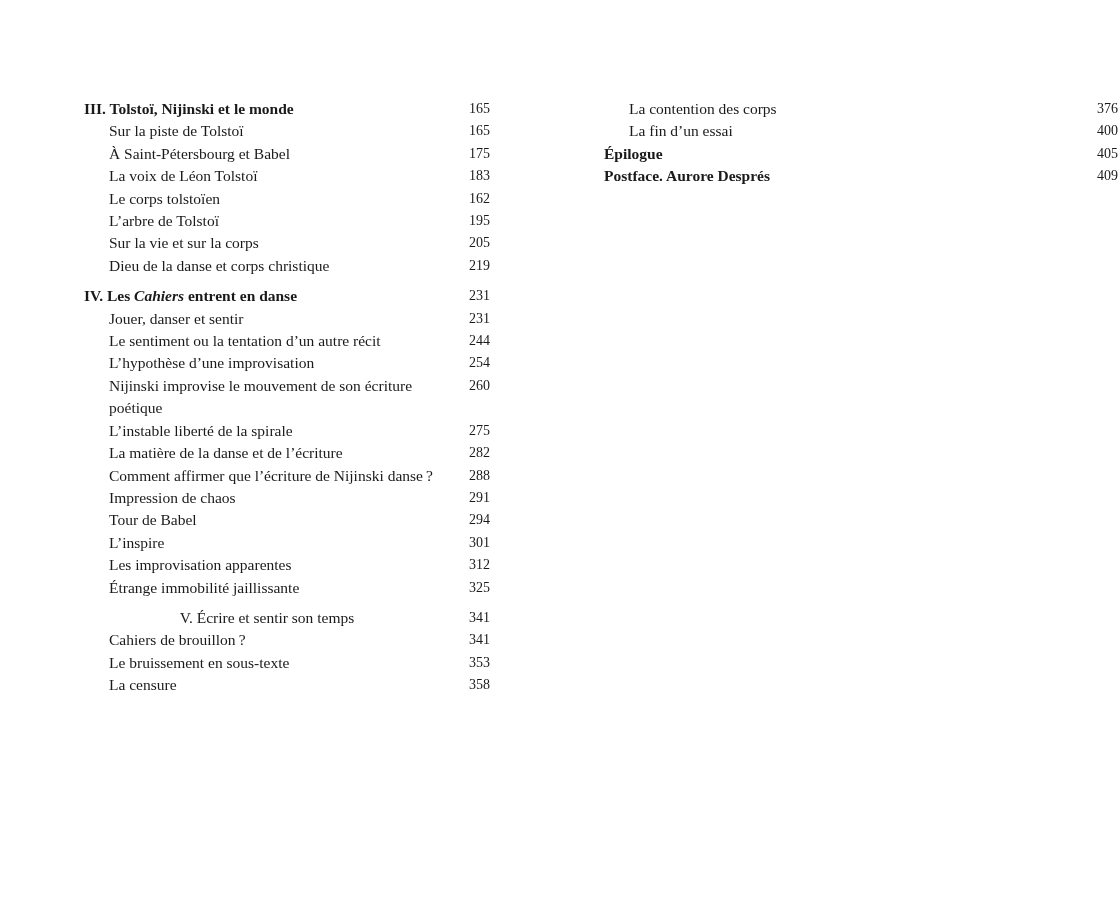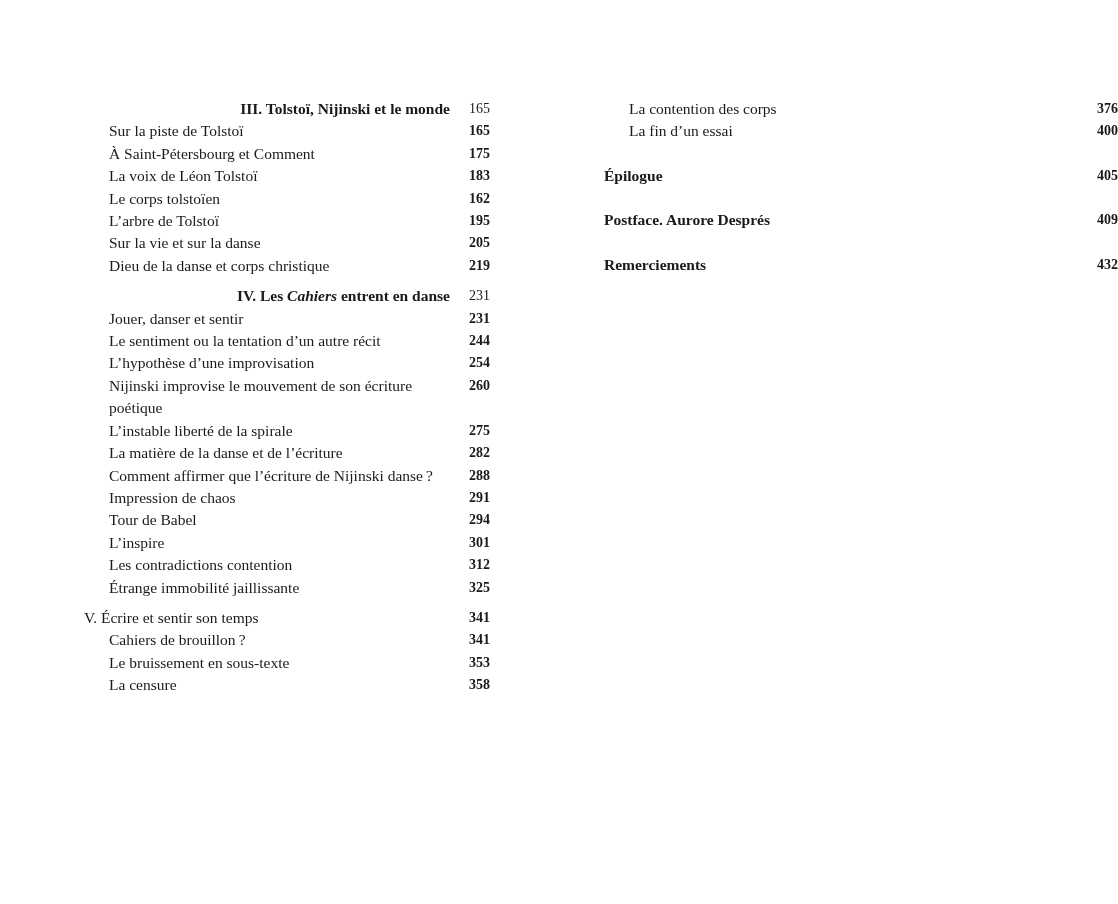--- a/index.html
+++ b/index.html
@@ -53,86 +53,84 @@
     line-height: 22.4px;
     padding-bottom: 0px;
     padding-right: 10px;
   }
   .entry-page {
     flex: 0 0 auto;
     width: 30px;
     text-align: right;
     font-size: 14px;
     line-height: 22.4px;
-    font-weight: bold;
   }
   
   .level-part .entry-title {
     font-weight: bold;
     font-size: 15.5px;
-    text-align: right;
   }
   .level-part .entry-page {
     font-weight: normal;
   }
   .level-part-roman .entry-title {
     font-weight: normal;
+    text-align: center;
   }
   .level-sub .entry-title {
     padding-left: 25px;
     font-weight: normal;
   }
   .level-back .entry-title {
     font-weight: bold;
   }
   .italic-word {
     font-style: italic;
   }
   .gap-group {
     margin-top: 8px;
   }
   .gap-back {
-    margin-top: 22px;
   }
 </style>
 </head>
 <body>
 
 <div class="page">
   <div class="columns">
 
     <div class="column column-left">
 
       <div>
         <div class="row level-part">
           <div class="entry-title">III. Tolstoï, Nijinski et le monde</div>
           <div class="entry-page">165</div>
         </div>
         <div class="row level-sub">
           <div class="entry-title">Sur la piste de Tolstoï</div>
           <div class="entry-page">165</div>
         </div>
         <div class="row level-sub">
-          <div class="entry-title">À Saint-Pétersbourg et Comment</div>
+          <div class="entry-title">À Saint-Pétersbourg et Babel</div>
           <div class="entry-page">175</div>
         </div>
         <div class="row level-sub">
           <div class="entry-title">La voix de Léon Tolstoï</div>
           <div class="entry-page">183</div>
         </div>
         <div class="row level-sub">
           <div class="entry-title">Le corps tolstoïen</div>
           <div class="entry-page">162</div>
         </div>
         <div class="row level-sub">
           <div class="entry-title">L’arbre de Tolstoï</div>
           <div class="entry-page">195</div>
         </div>
         <div class="row level-sub">
-          <div class="entry-title">Sur la vie et sur la danse</div>
+          <div class="entry-title">Sur la vie et sur la corps</div>
           <div class="entry-page">205</div>
         </div>
         <div class="row level-sub">
           <div class="entry-title">Dieu de la danse et corps christique</div>
           <div class="entry-page">219</div>
         </div>
       </div>
 
       <div class="gap-group">
         <div class="row level-part">
@@ -175,21 +173,21 @@
         </div>
         <div class="row level-sub">
           <div class="entry-title">Tour de Babel</div>
           <div class="entry-page">294</div>
         </div>
         <div class="row level-sub">
           <div class="entry-title">L’inspire</div>
           <div class="entry-page">301</div>
         </div>
         <div class="row level-sub">
-          <div class="entry-title">Les contradictions contention</div>
+          <div class="entry-title">Les improvisation apparentes</div>
           <div class="entry-page">312</div>
         </div>
         <div class="row level-sub">
           <div class="entry-title">Étrange immobilité jaillissante</div>
           <div class="entry-page">325</div>
         </div>
       </div>
 
       <div class="gap-group">
         <div class="row level-part-roman">
@@ -233,23 +231,17 @@
       </div>
 
       <div class="gap-back">
         <div class="row level-back">
           <div class="entry-title">Postface. Aurore Després</div>
           <div class="entry-page">409</div>
         </div>
       </div>
 
 
-      <div class="gap-back">
-        <div class="row level-back">
-          <div class="entry-title">Remerciements</div>
-          <div class="entry-page">432</div>
-        </div>
-      </div>
 
     </div>
 
   </div>
 </div>
 
 </body></html>

